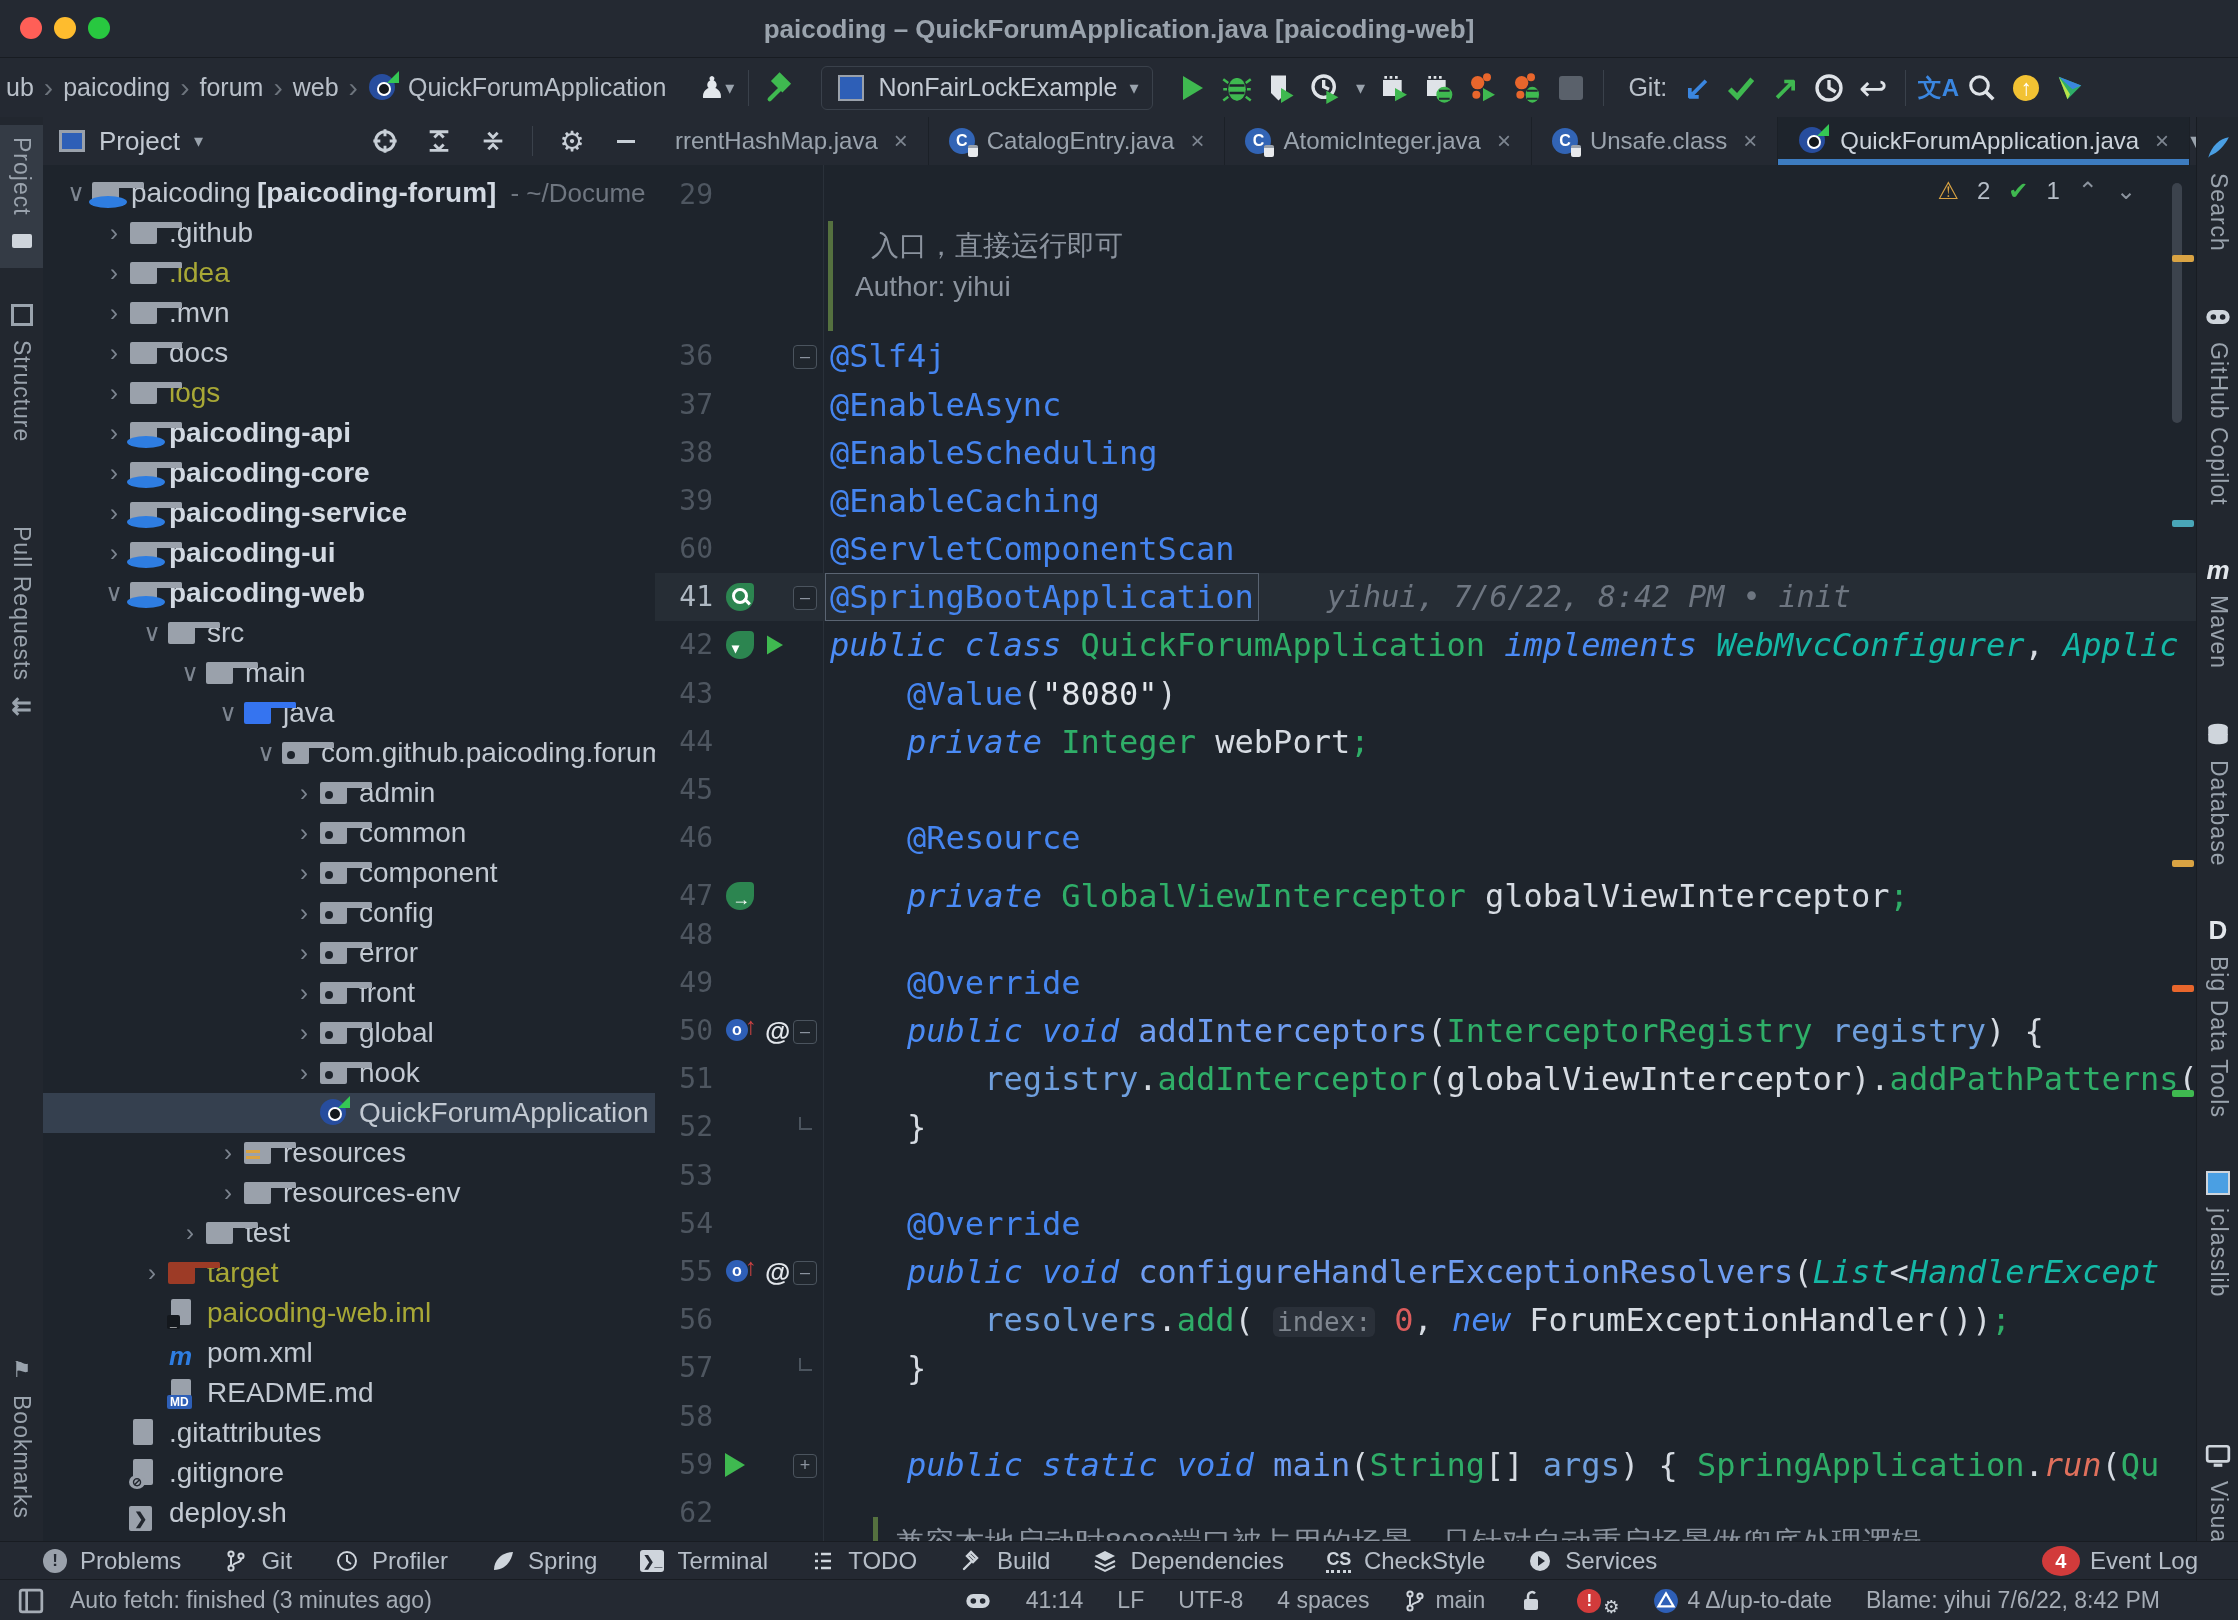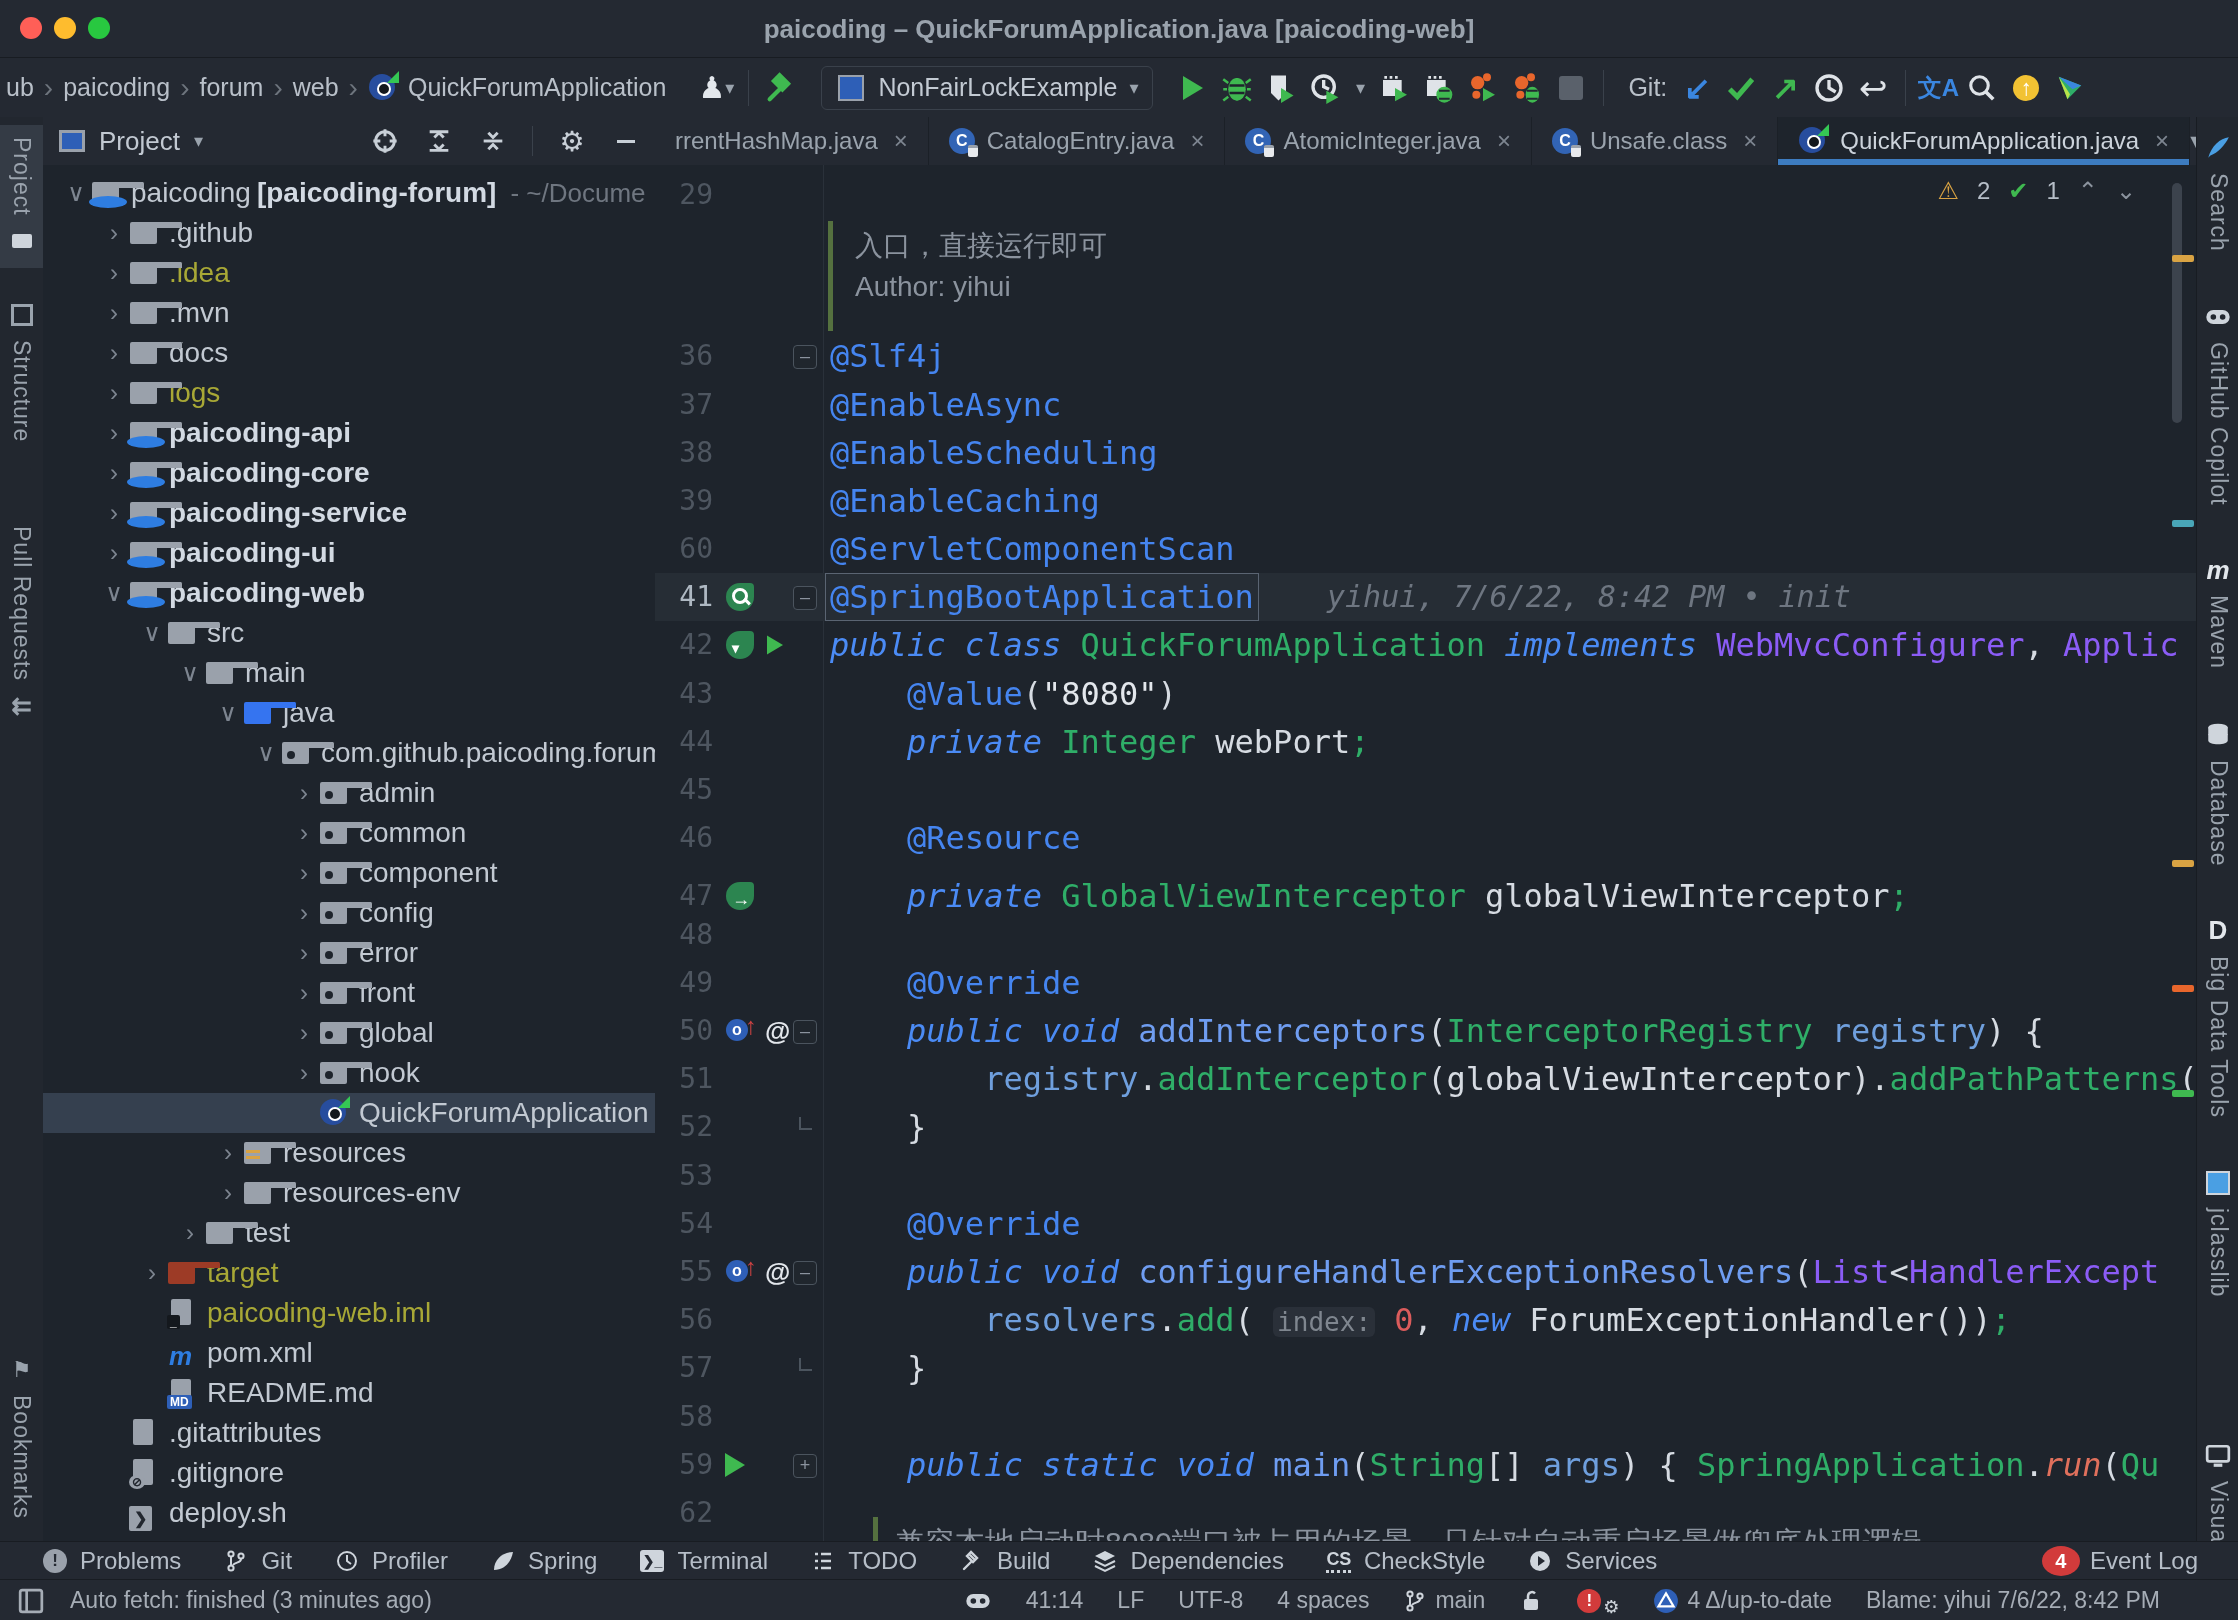--- a/index.html
+++ b/index.html
@@ -64,21 +64,21 @@
   .eline{position:absolute;left:0;width:1541px;height:48px;}
   .eline.cur{background:#262d35;}
   .lnum{position:absolute;left:0;top:0;width:58px;text-align:right;font-family:"DejaVu Sans Mono",monospace;font-size:28px;color:#4e5660;line-height:48px;}
   .lnum.cur{color:#aeb8c2;}
   .gut{position:absolute;left:70px;top:6px;display:flex;gap:10px;align-items:center;height:36px;}
   .codeline{position:absolute;left:175px;top:0;white-space:pre;font-family:"DejaVu Sans Mono",monospace;font-size:32px;line-height:48px;color:#d6dbe2;}
   .gutsep{left:168px;top:0;width:1px;height:1376px;background:#2a313a;}
   .kw{color:#4b8bf5;font-style:italic;}
   .ann{color:#4585f0;}
   .cls{color:#2fae68;}
-  .itf{color:#8b5cf6;}
+  .itf{color:#14b8a6;font-style:italic;}
   .mth{color:#6f9df1;}
   .call{color:#2fae68;}
   .var{color:#6f9fdd;}
   .pl{color:#d6dbe2;}
   .str{color:#e3e7ec;}
   .smc{color:#2fae68;}
   .num{color:#db5c5c;}
   .sta{color:#e0705c;font-style:italic;}
   .hint{color:#7f868f;background:#2a3039;border-radius:6px;padding:0 4px;font-size:26px;}
   .annbox{outline:1px solid #5a6472;outline-offset:4px;}
@@ -804,21 +804,21 @@
             <span class="runtri"></span>
           </span>
         </span>
         <span class="foldm">+</span>
         <span class="codeline"><span class="pl">    </span><span class="kw">public static void </span><span class="mth">main</span><span class="pl">(</span><span class="cls">String</span><span class="pl">[] </span><span class="var">args</span><span class="pl">) { </span><span class="cls">SpringApplication</span><span class="pl">.</span><span class="sta">run</span><span class="pl">(</span><span class="cls">Qu</span></span>
       </div>
       <div class="eline" style="top: 1324px;">
         <span class="lnum">62</span>
       </div>
       <span class="docbar" style="top: 56px; height: 110px;"></span>
-      <span class="doc" style="left: 200px; top: 62px;">入口，直接运行即可</span>
+      <span class="doc" style="left: 216px; top: 62px;">入口，直接运行即可</span>
       <span class="doc" style="left: 200px; top: 106px;">Author: yihui</span>
       <span class="doc" style="left: 240px; top: 1358px; font-size: 30px;">兼容本地启动时8080端口被占用的场景，只针对自动重启场景做兜底处理逻辑</span>
       <span class="docbar" style="left: 218px; top: 1352px; height: 24px;"></span>
       <div class="inspect">
         <span style="color:#d9a343;">⚠</span>
         <span>2</span>
         <span style="color:#3fb950;">✔</span>
         <span>1</span>
         <span style="color:#8b939e;">⌃</span>
         <span style="color:#8b939e;">⌄</span>

